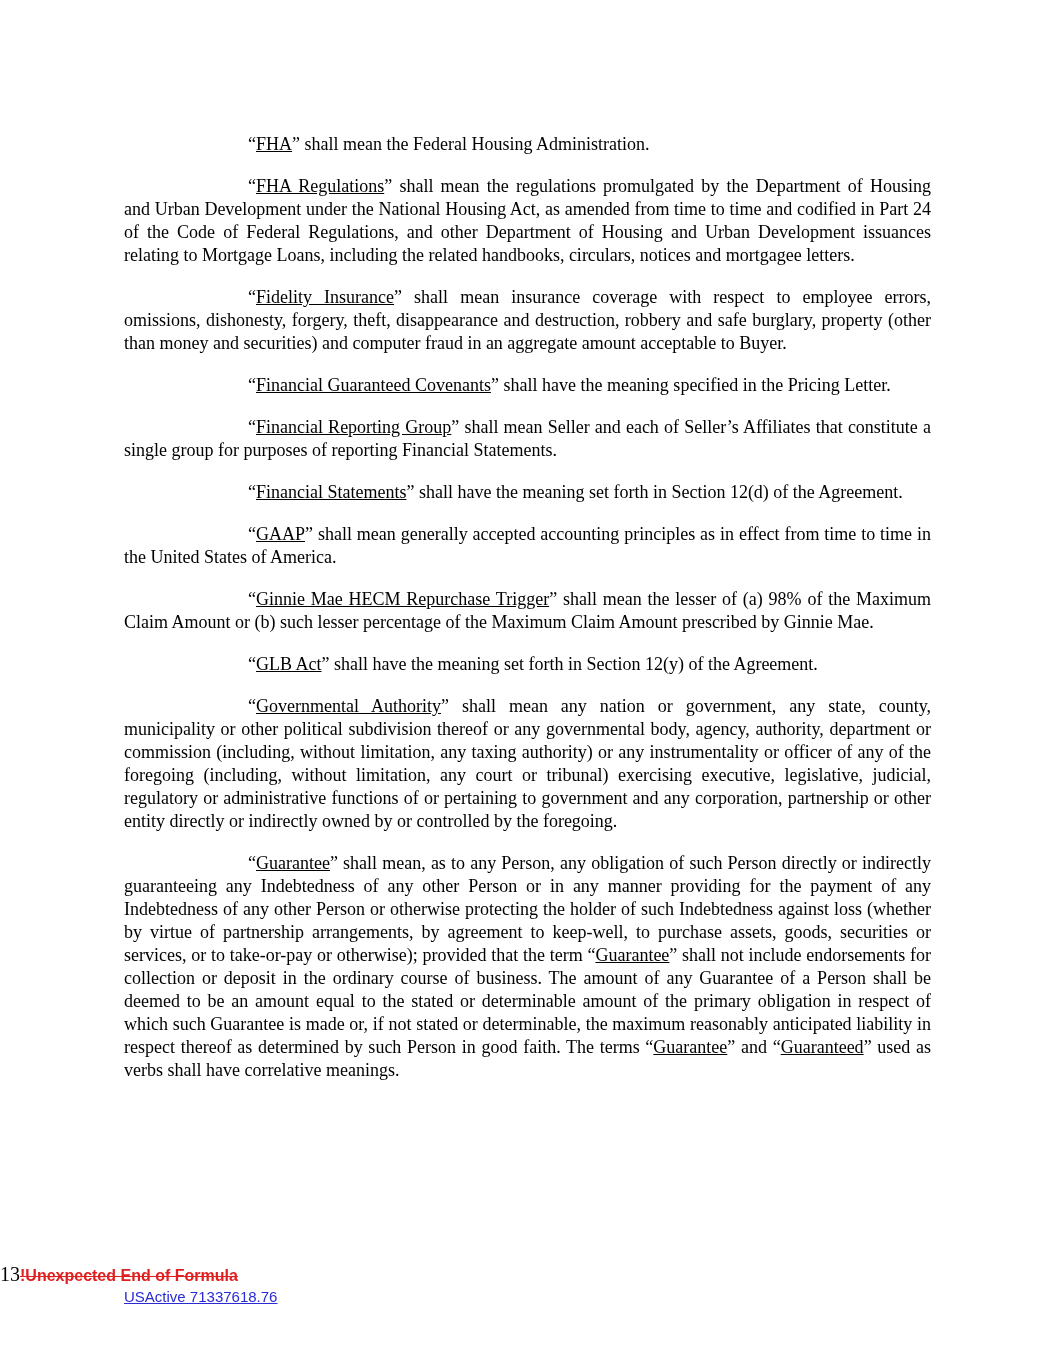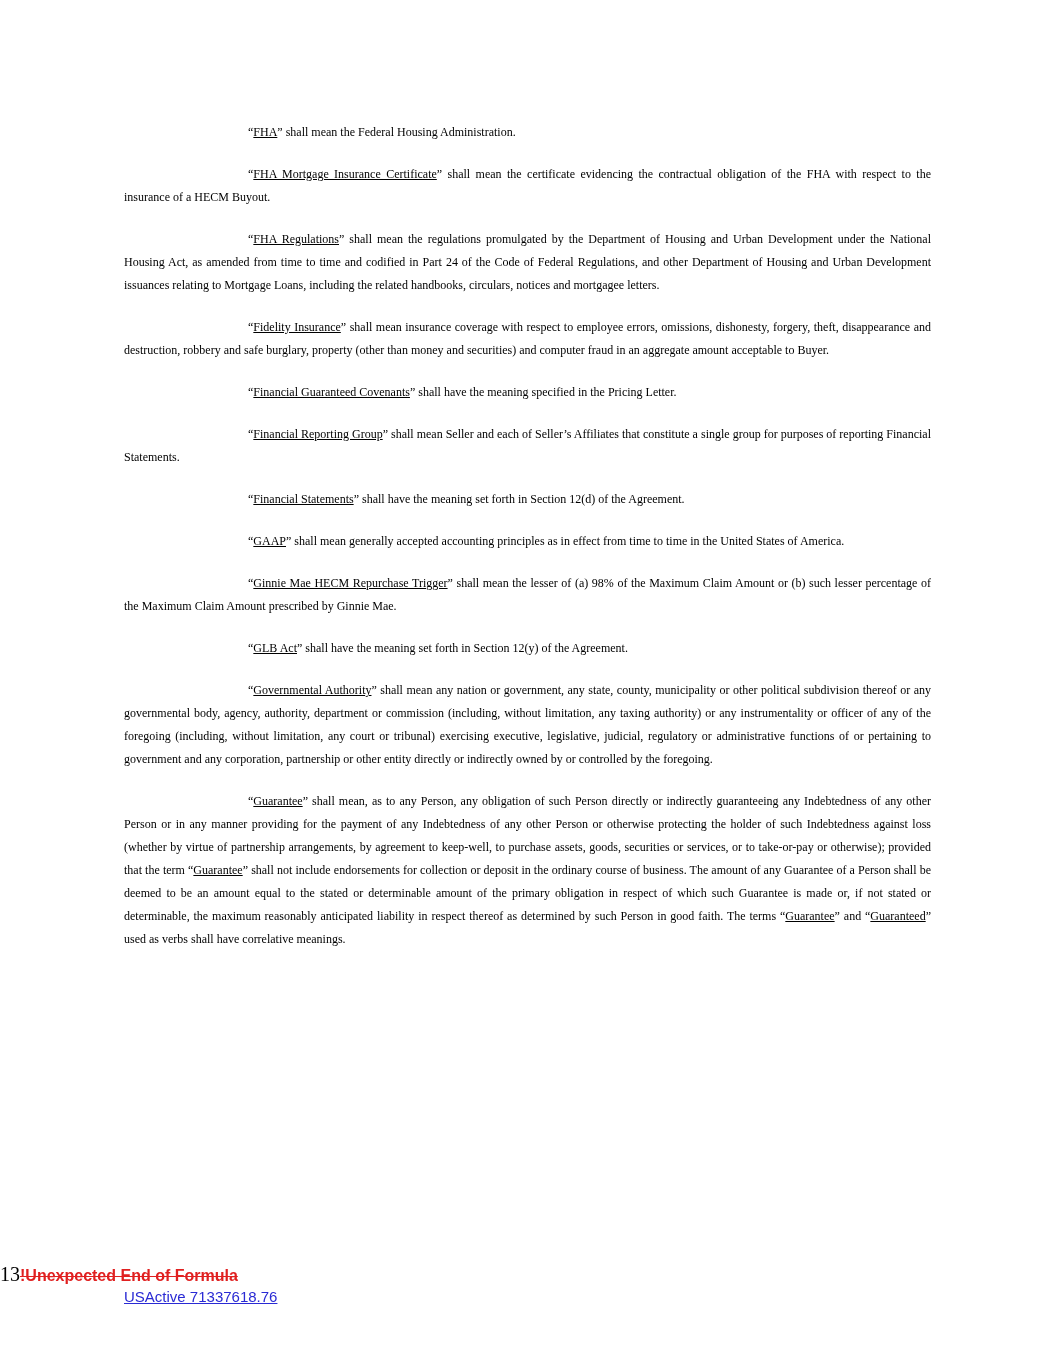--- a/index.html
+++ b/index.html
@@ -17,22 +17,22 @@
     font-family: "Liberation Serif", serif;
     color: #000000;
   }
   .content {
     position: absolute;
     left: 124px;
     top: 117px;
     width: 807px;
   }
   .para {
-    margin: 4px 0 19px 0;
-    font-size: 12px;
+    margin: 16px 0 19px 0;
+    font-size: 18px;
     line-height: 23px;
     text-align: justify;
     text-justify: inter-word;
     text-indent: 124px;
   }
   .para:last-child { margin-bottom: 0; }
   .term { text-decoration: underline; }
   .footer-center {
     position: absolute;
     top: 1263px;
@@ -65,21 +65,20 @@
     text-decoration: underline;
   }
 </style>
 </head>
 <body>
 
 <div class="page">
 
   <main class="content">
       <p class="para"><span>“</span><span class="term">FHA</span><span>” shall mean the Federal Housing Administration.</span></p>
-      <p class="para"><span>“</span><span class="term">FHA Mortgage Insurance Certificate</span><span>” shall mean the certificate evidencing the contractual obligation of the FHA with respect to the insurance of a HECM Buyout.</span></p>
       <p class="para"><span>“</span><span class="term">FHA Regulations</span><span>” shall mean the regulations promulgated by the Department of Housing and Urban Development under the National Housing Act, as amended from time to time and codified in Part 24 of the Code of Federal Regulations, and other Department of Housing and Urban Development issuances relating to Mortgage Loans, including the related handbooks, circulars, notices and mortgagee letters.</span></p>
       <p class="para"><span>“</span><span class="term">Fidelity Insurance</span><span>” shall mean insurance coverage with respect to employee errors, omissions, dishonesty, forgery, theft, disappearance and destruction, robbery and safe burglary, property (other than money and securities) and computer fraud in an aggregate amount acceptable to Buyer.</span></p>
       <p class="para"><span>“</span><span class="term">Financial Guaranteed Covenants</span><span>” shall have the meaning specified in the Pricing Letter.</span></p>
       <p class="para"><span>“</span><span class="term">Financial Reporting Group</span><span>” shall mean Seller and each of Seller’s Affiliates that constitute a single group for purposes of reporting Financial Statements.</span></p>
       <p class="para"><span>“</span><span class="term">Financial Statements</span><span>” shall have the meaning set forth in Section 12(d) of the Agreement.</span></p>
       <p class="para"><span>“</span><span class="term">GAAP</span><span>” shall mean generally accepted accounting principles as in effect from time to time in the United States of America.</span></p>
       <p class="para"><span>“</span><span class="term">Ginnie Mae HECM Repurchase Trigger</span><span>” shall mean the lesser of (a) 98% of the Maximum Claim Amount or (b) such lesser percentage of the Maximum Claim Amount prescribed by Ginnie Mae.</span></p>
       <p class="para"><span>“</span><span class="term">GLB Act</span><span>” shall have the meaning set forth in Section 12(y) of the Agreement.</span></p>
       <p class="para"><span>“</span><span class="term">Governmental Authority</span><span>” shall mean any nation or government, any state, county, municipality or other political subdivision thereof or any governmental body, agency, authority, department or commission (including, without limitation, any taxing authority) or any instrumentality or officer of any of the foregoing (including, without limitation, any court or tribunal) exercising executive, legislative, judicial, regulatory or administrative functions of or pertaining to government and any corporation, partnership or other entity directly or indirectly owned by or controlled by the foregoing.</span></p>
       <p class="para"><span>“</span><span class="term">Guarantee</span><span>” shall mean, as to any Person, any obligation of such Person directly or indirectly guaranteeing any Indebtedness of any other Person or in any manner providing for the payment of any Indebtedness of any other Person or otherwise protecting the holder of such Indebtedness against loss (whether by virtue of partnership arrangements, by agreement to keep-well, to purchase assets, goods, securities or services, or to take-or-pay or otherwise); provided that the term “</span><span class="term">Guarantee</span><span>” shall not include endorsements for collection or deposit in the ordinary course of business.  The amount of any Guarantee of a Person shall be deemed to be an amount equal to the stated or determinable amount of the primary obligation in respect of which such Guarantee is made or, if not stated or determinable, the maximum reasonably anticipated liability in respect thereof as determined by such Person in good faith.  The terms “</span><span class="term">Guarantee</span><span>” and “</span><span class="term">Guaranteed</span><span>” used as verbs shall have correlative meanings.</span></p>

